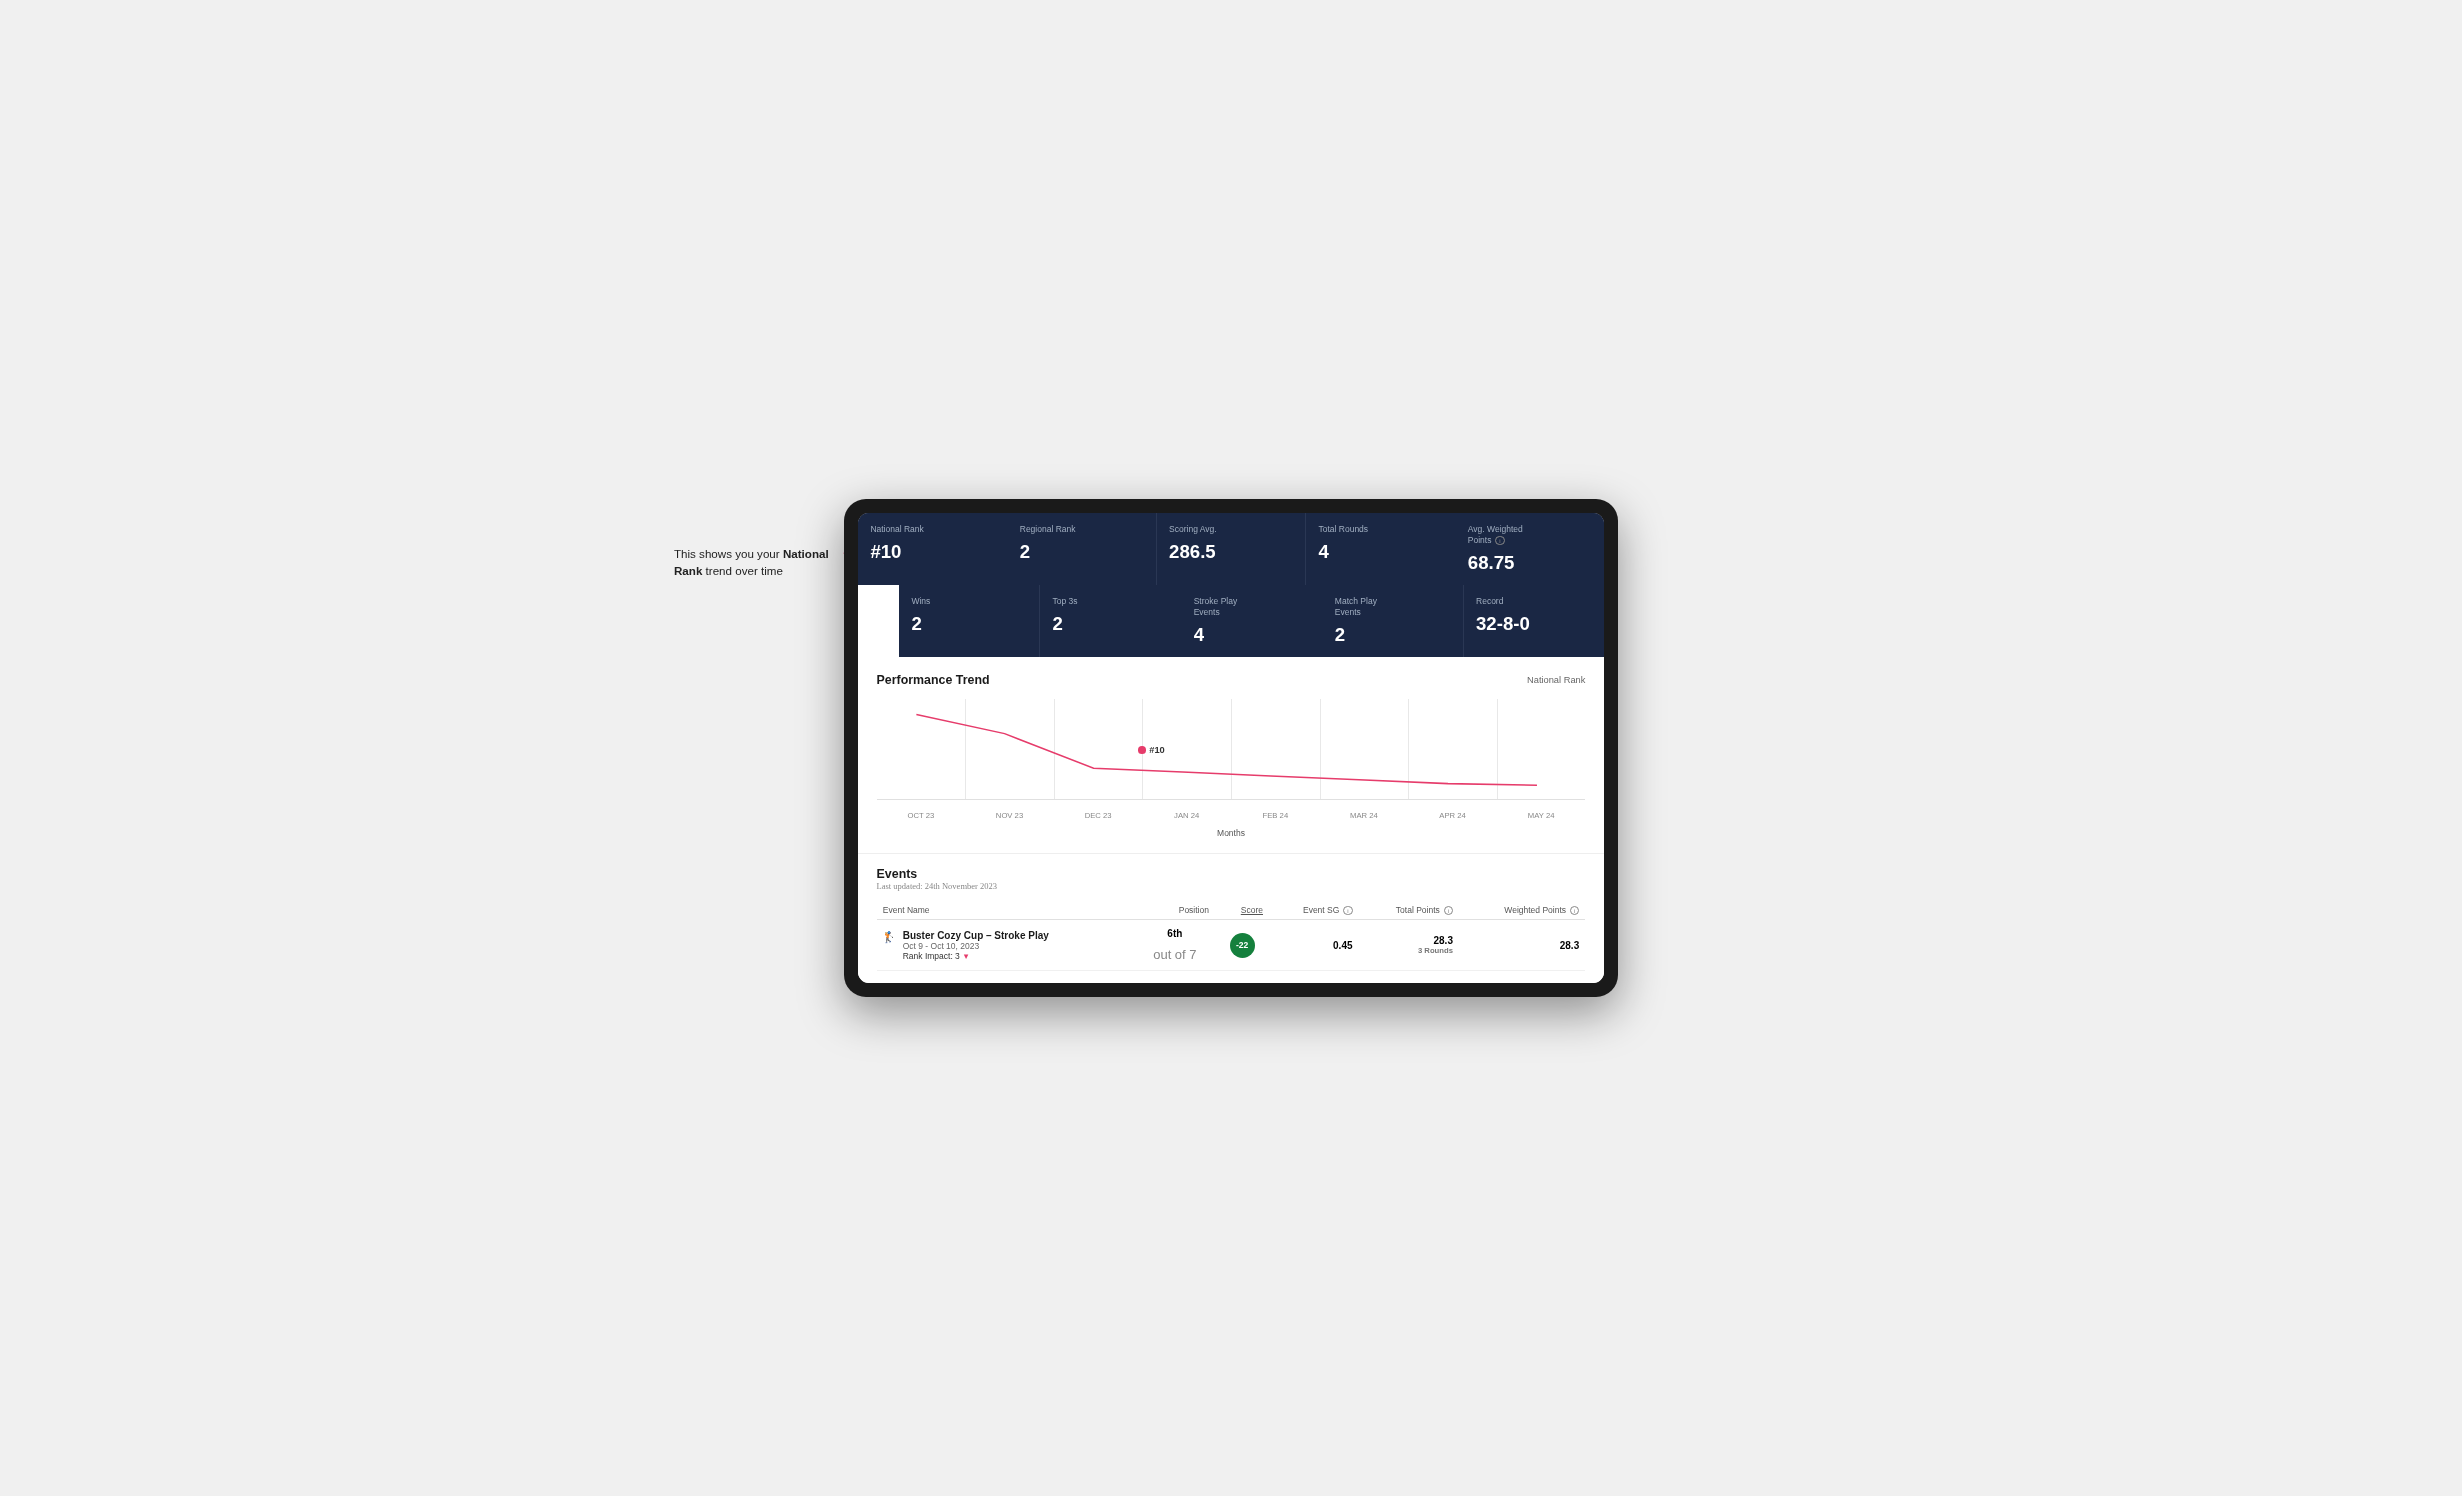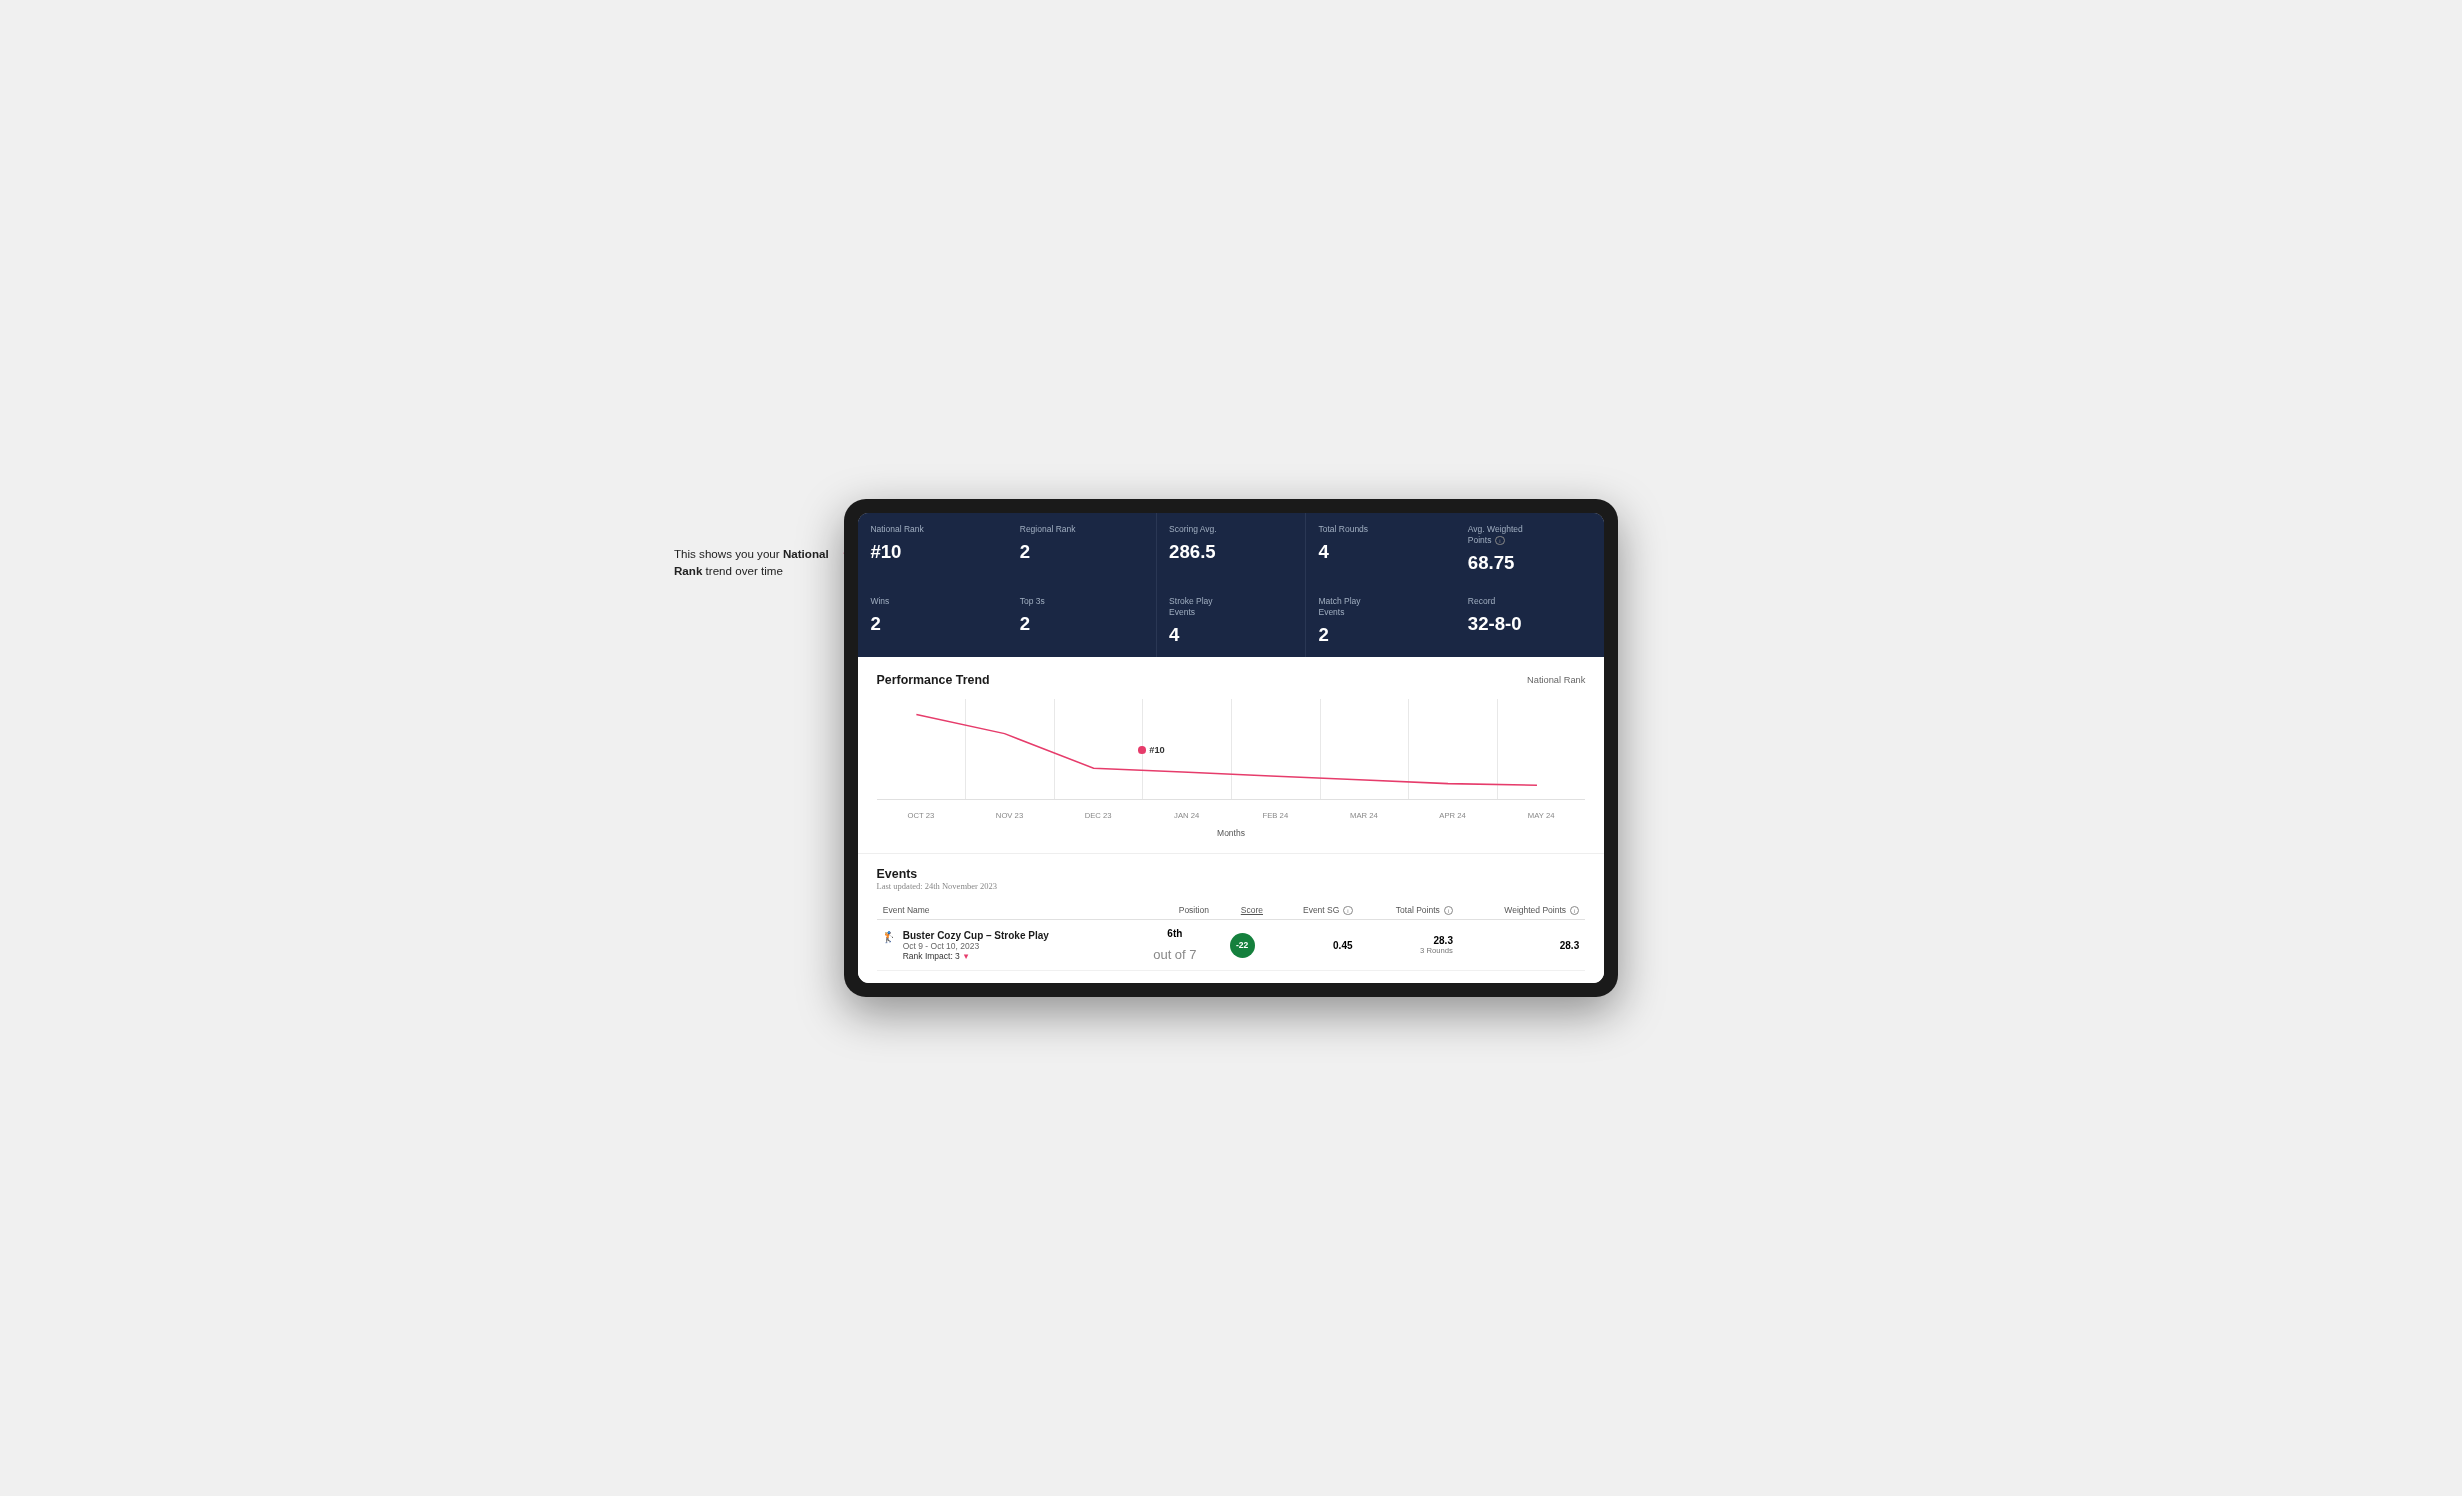--- a/index.html
+++ b/index.html
@@ -229,20 +229,21 @@
     .right-align {
       text-align: right;
     }
     .bold-value {
       font-weight: 700;
       font-size: 10px;
     }
     .sub-value {
       font-size: 7.7px;
       color: #777;
+      font-weight: bold;
     }
     
     .vline {
       position: absolute;
       top: 0;
       bottom: 0;
       width: 0.8px;
       background: #e8e8e8;
     }
     
@@ -290,21 +291,21 @@
         <div class="stat-cell">
           <div class="stat-label">Total Rounds</div>
           <div class="stat-value">4</div>
         </div>
         <div class="stat-cell">
           <div class="stat-label">Avg. Weighted<br>Points <span class="info-icon">i</span></div>
           <div class="stat-value">68.75</div>
         </div>
       </div>
 
-      <div style="background:#fca5a5;display:grid;grid-template-columns:repeat(5,1fr);gap:0.8px;background-color:#2a3754;">
+      <div style="background:#fca5a5;display:grid;grid-template-columns:repeat(5,1fr);gap:0.8px;background-color:#2a3754;margin-left:41px;">
         <div class="stat-cell">
           <div class="stat-label">Wins</div>
           <div class="stat-value">2</div>
         </div>
         <div class="stat-cell">
           <div class="stat-label">Top 3s</div>
           <div class="stat-value">2</div>
         </div>
         <div class="stat-cell">
           <div class="stat-label">Stroke Play<br>Events</div>

